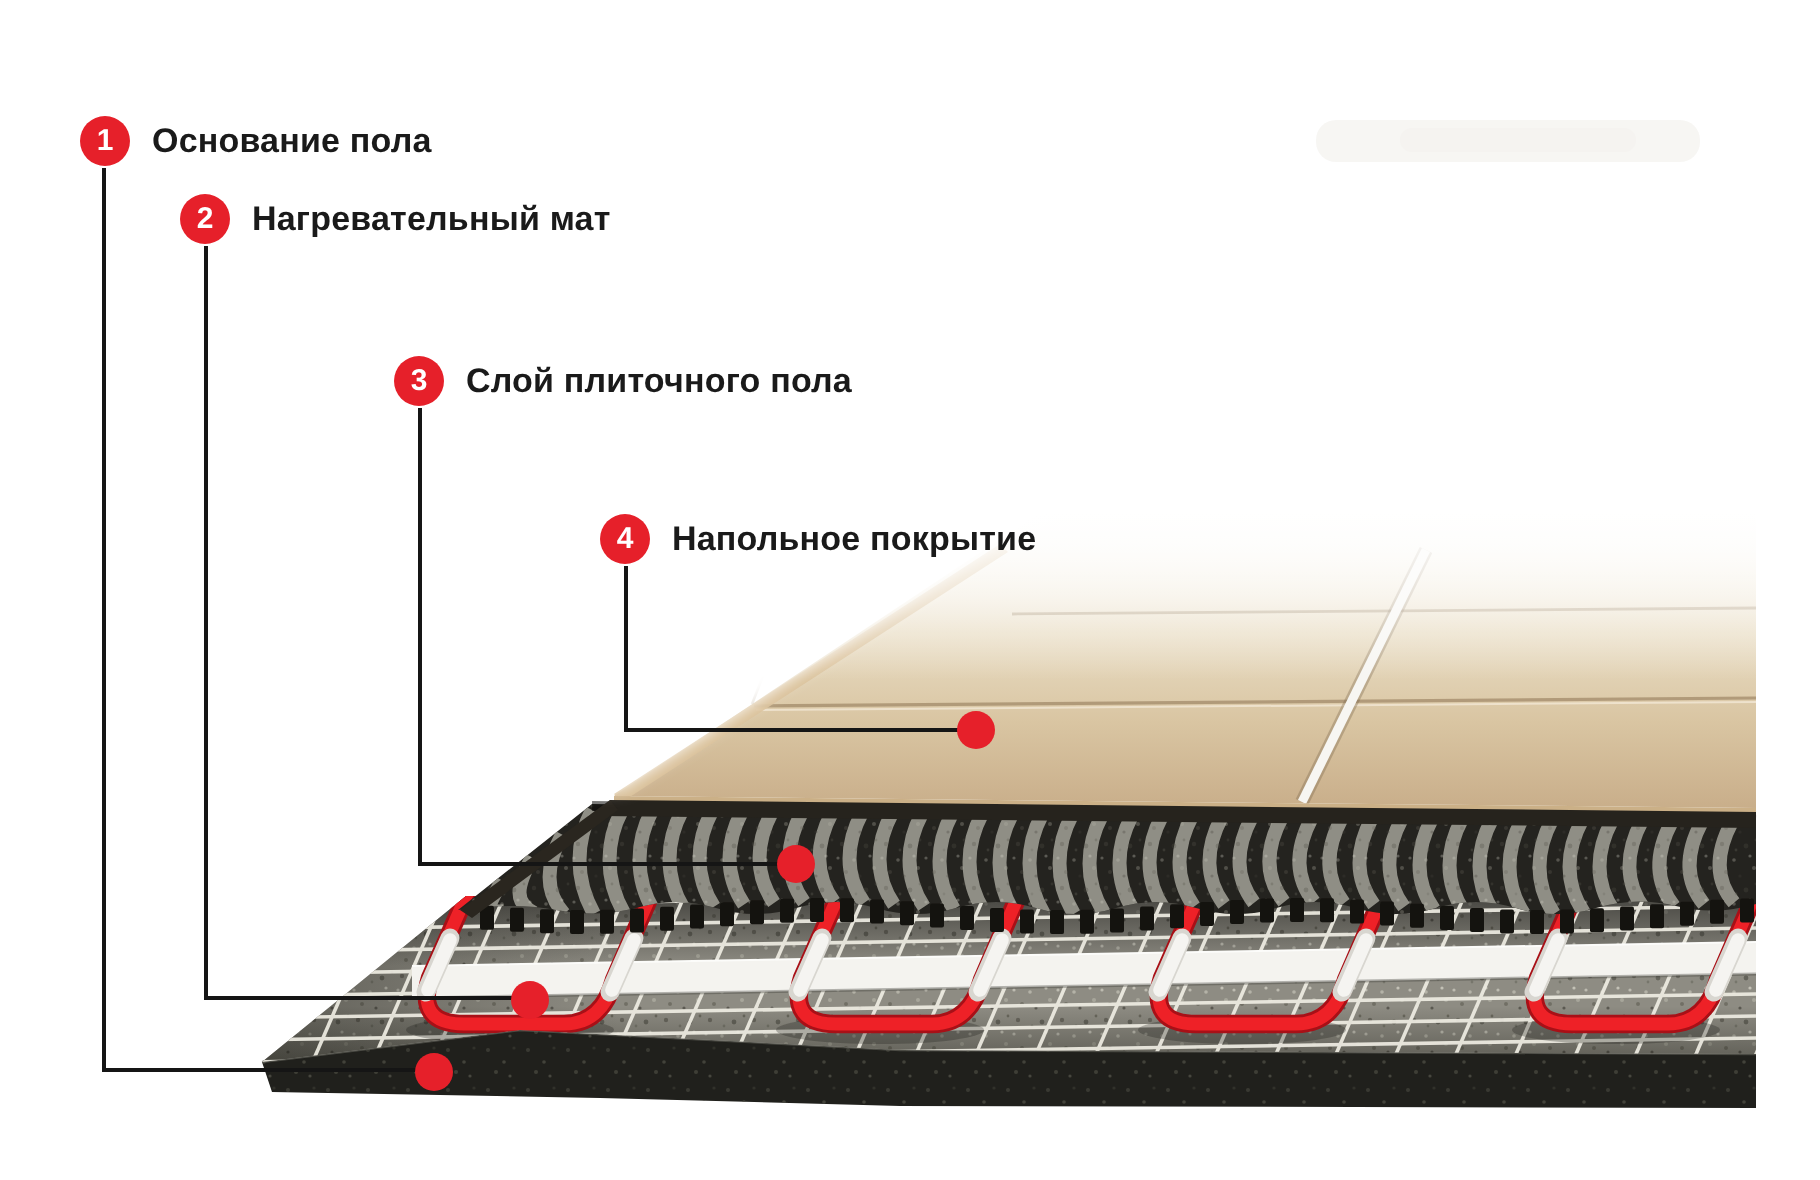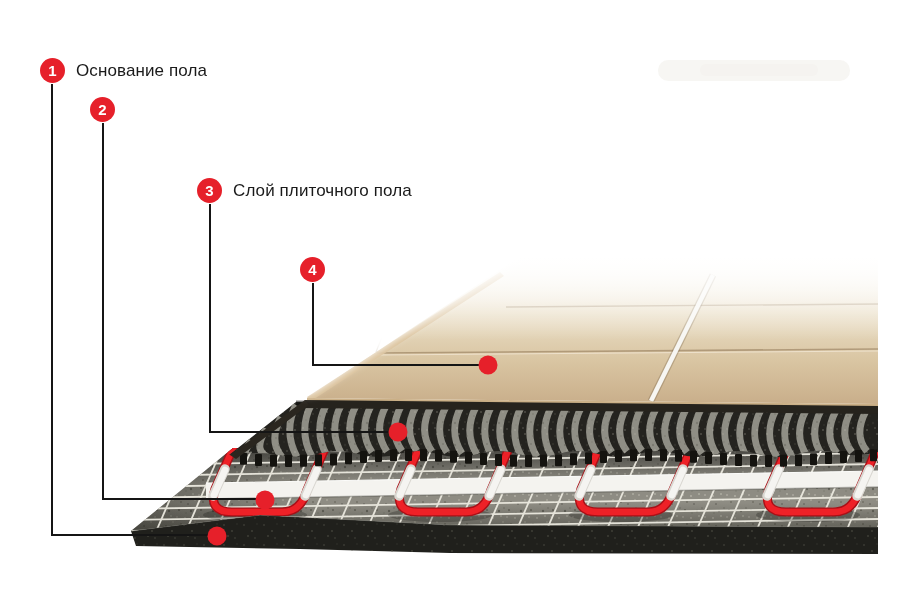--- a/index.html
+++ b/index.html
@@ -6,21 +6,21 @@
   body{width:910px;height:590px;position:relative;overflow:hidden;
        font-family:"Liberation Sans",sans-serif;}
   #stage{position:absolute;inset:0;width:910px;height:590px;}
   svg#scene{position:absolute;left:0;top:0;width:910px;height:590px;display:block;}
   .callout{position:absolute;display:flex;align-items:center;height:25px;}
   .badge{width:25px;height:25px;border-radius:50%;
          background:var(--accent,#e6202a);color:#ffffff;
          font-weight:700;font-size:15px;line-height:25px;
          display:flex;align-items:center;justify-content:center;
          flex:0 0 25px;}
-  .callout-text{margin-left:11px;font-size:17px;font-weight:400;
+  .callout-text{margin-left:11px;font-size:17px;font-weight:700;
                 color:#1a1a1a;letter-spacing:.1px;white-space:nowrap;}
 </style>
 </head>
 <body>
 
 <div id="stage">
 
 <svg id="scene" viewBox="0 0 910 590">
   <defs>
     <pattern id="speck" width="22" height="22" patternUnits="userSpaceOnUse">
@@ -290,21 +290,23 @@
     <circle cx="488" cy="365" r="9.5" stroke="none" style="fill:var(--accent,#e6202a)"></circle>
   </g>
 </svg>
 
   <div class="callout" style="left:40px;top:58px;">
     <span class="badge">1</span>
     <span class="callout-text">Основание пола</span>
   </div>
   <div class="callout" style="left:90px;top:97px;">
     <span class="badge">2</span>
+    <span class="callout-text">Нагревательный мат</span>
   </div>
   <div class="callout" style="left:197px;top:178px;">
     <span class="badge">3</span>
     <span class="callout-text">Слой плиточного пола</span>
   </div>
   <div class="callout" style="left:300px;top:257px;">
     <span class="badge">4</span>
+    <span class="callout-text">Напольное покрытие</span>
   </div>
 </div>
 
 </body></html>

